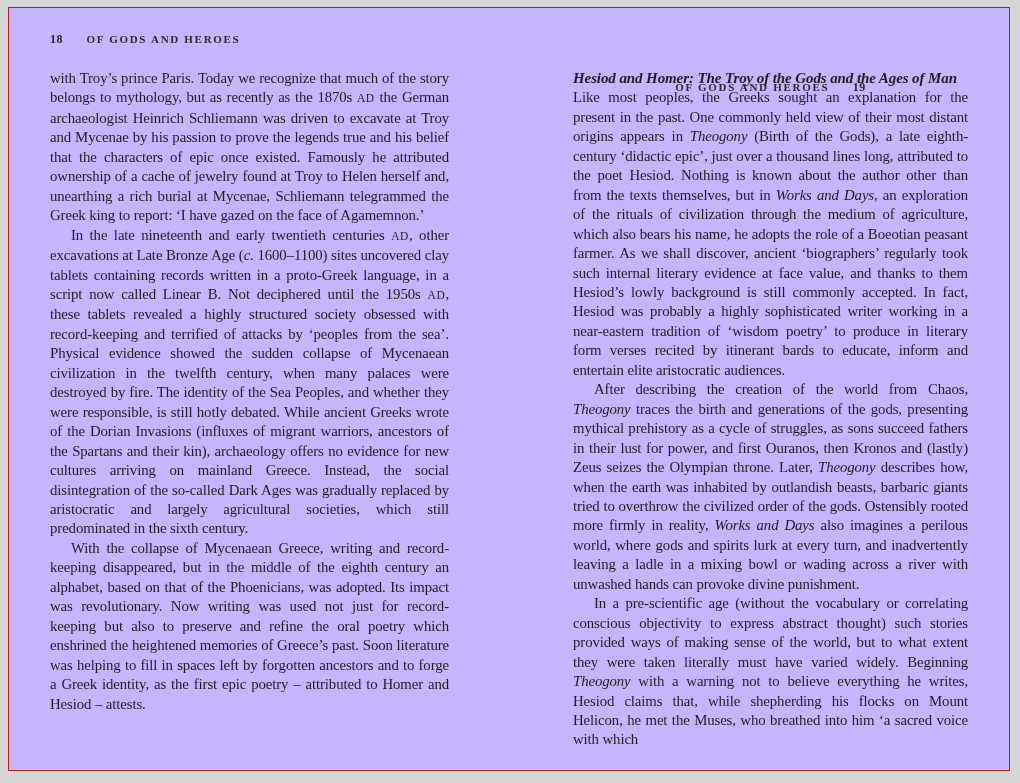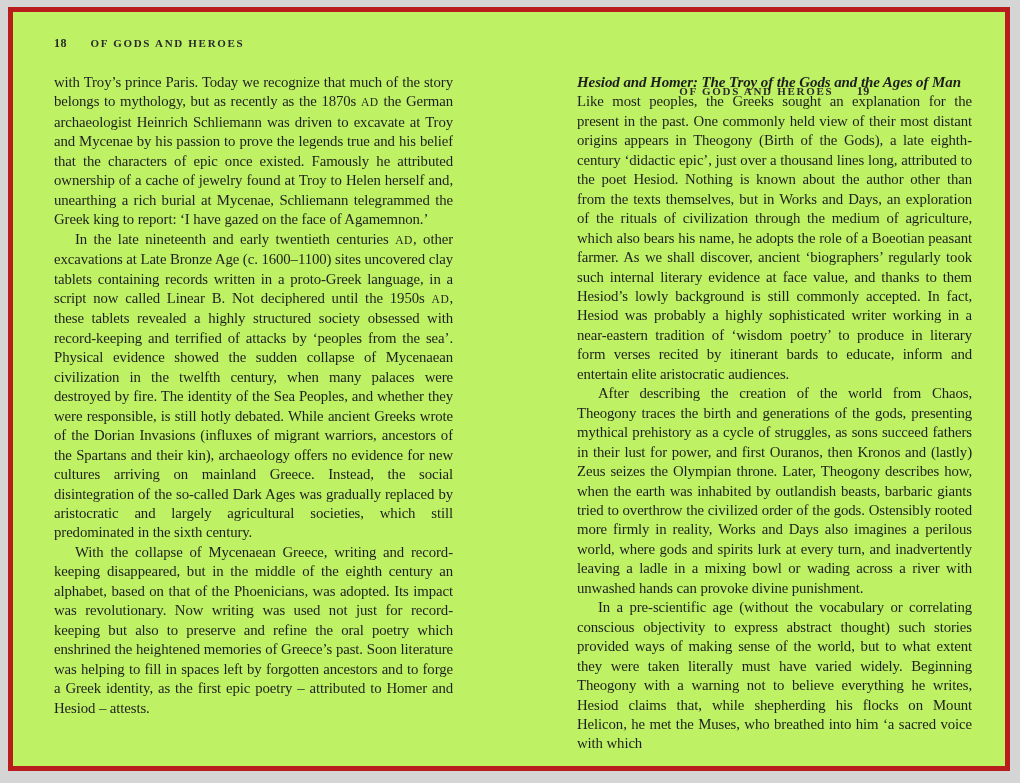--- a/index.html
+++ b/index.html
@@ -6,22 +6,22 @@
   body {
     width: 1020px; height: 783px;
     background: #d5d5d5;
     position: relative;
     font-family: "Liberation Serif", serif;
     -webkit-font-smoothing: antialiased;
   }
   .spread {
     position: absolute;
     left: 8px; top: 7px; right: 10px; bottom: 12px;
-    background: #bef264;
-    border: 5px solid #b91c1c;
+    background: #c4b5fd;
+    border: 1px solid #b91c1c;
     overflow: hidden;
   }
   .page { position: absolute; top: 0; bottom: 0; }
   .page.left  { left: 41px;  width: 399px; }
   .page.right { left: 564px; width: 395px; }
 
   .page-header {
     position: absolute;
     top: 24px; left: 0; right: 0;
     font-size: 11px;
@@ -53,21 +53,21 @@
 
   .section-heading {
     margin: 0;
     font-size: 15px;
     line-height: 19.45px;
     font-weight: 700;
     font-style: italic;
     text-align: left;
     color: #1e1e1e;
   }
-  .italic { }
+  .italic { font-style: italic; }
   .smallcaps { font-size: 0.78em; letter-spacing: 0.6px; font-family: Liberation Serif, serif; }
 </style>
 </head>
 <body>
 
 <div class="spread">
 
   <section class="page left">
     <header class="page-header left">
       <span class="pagenum">18</span>

